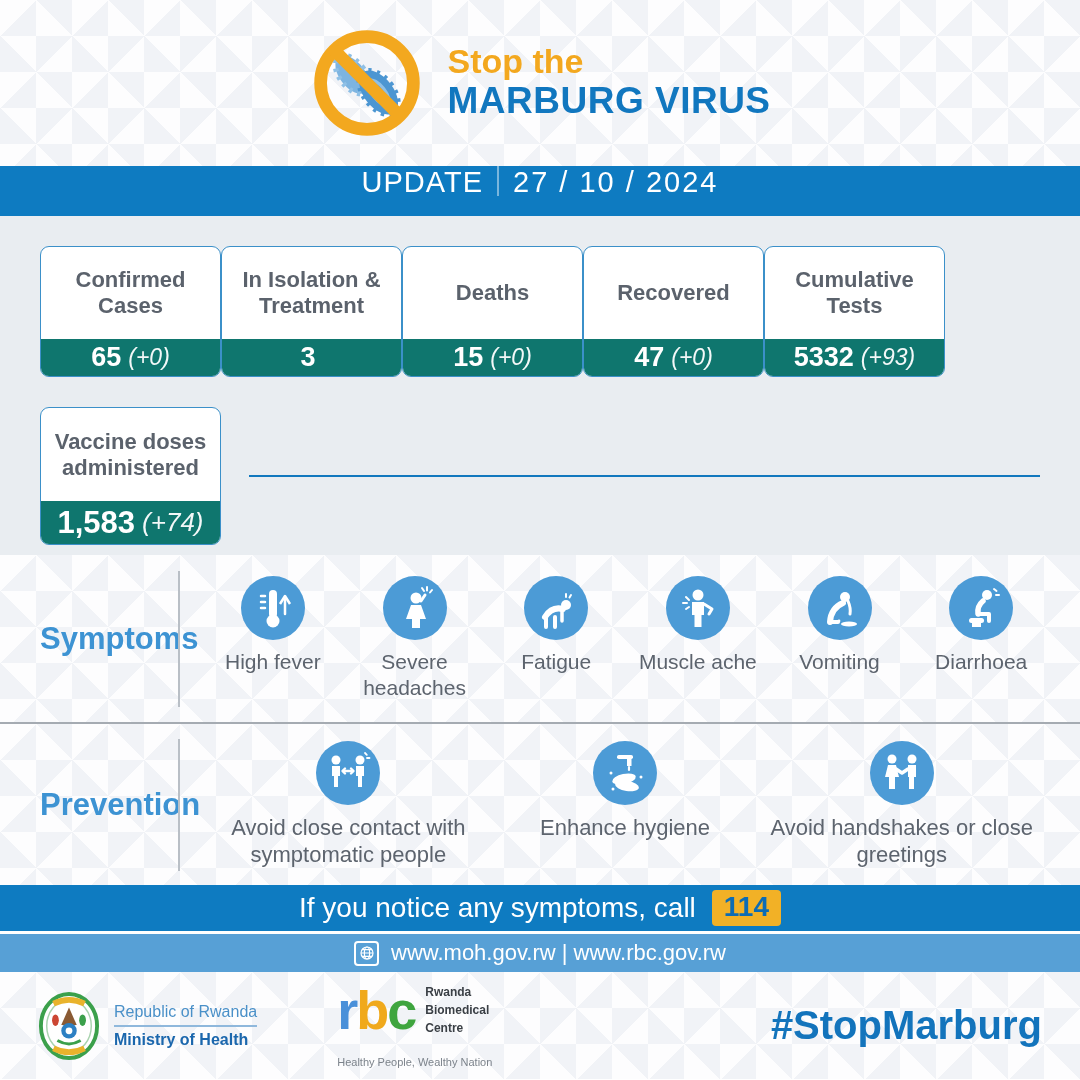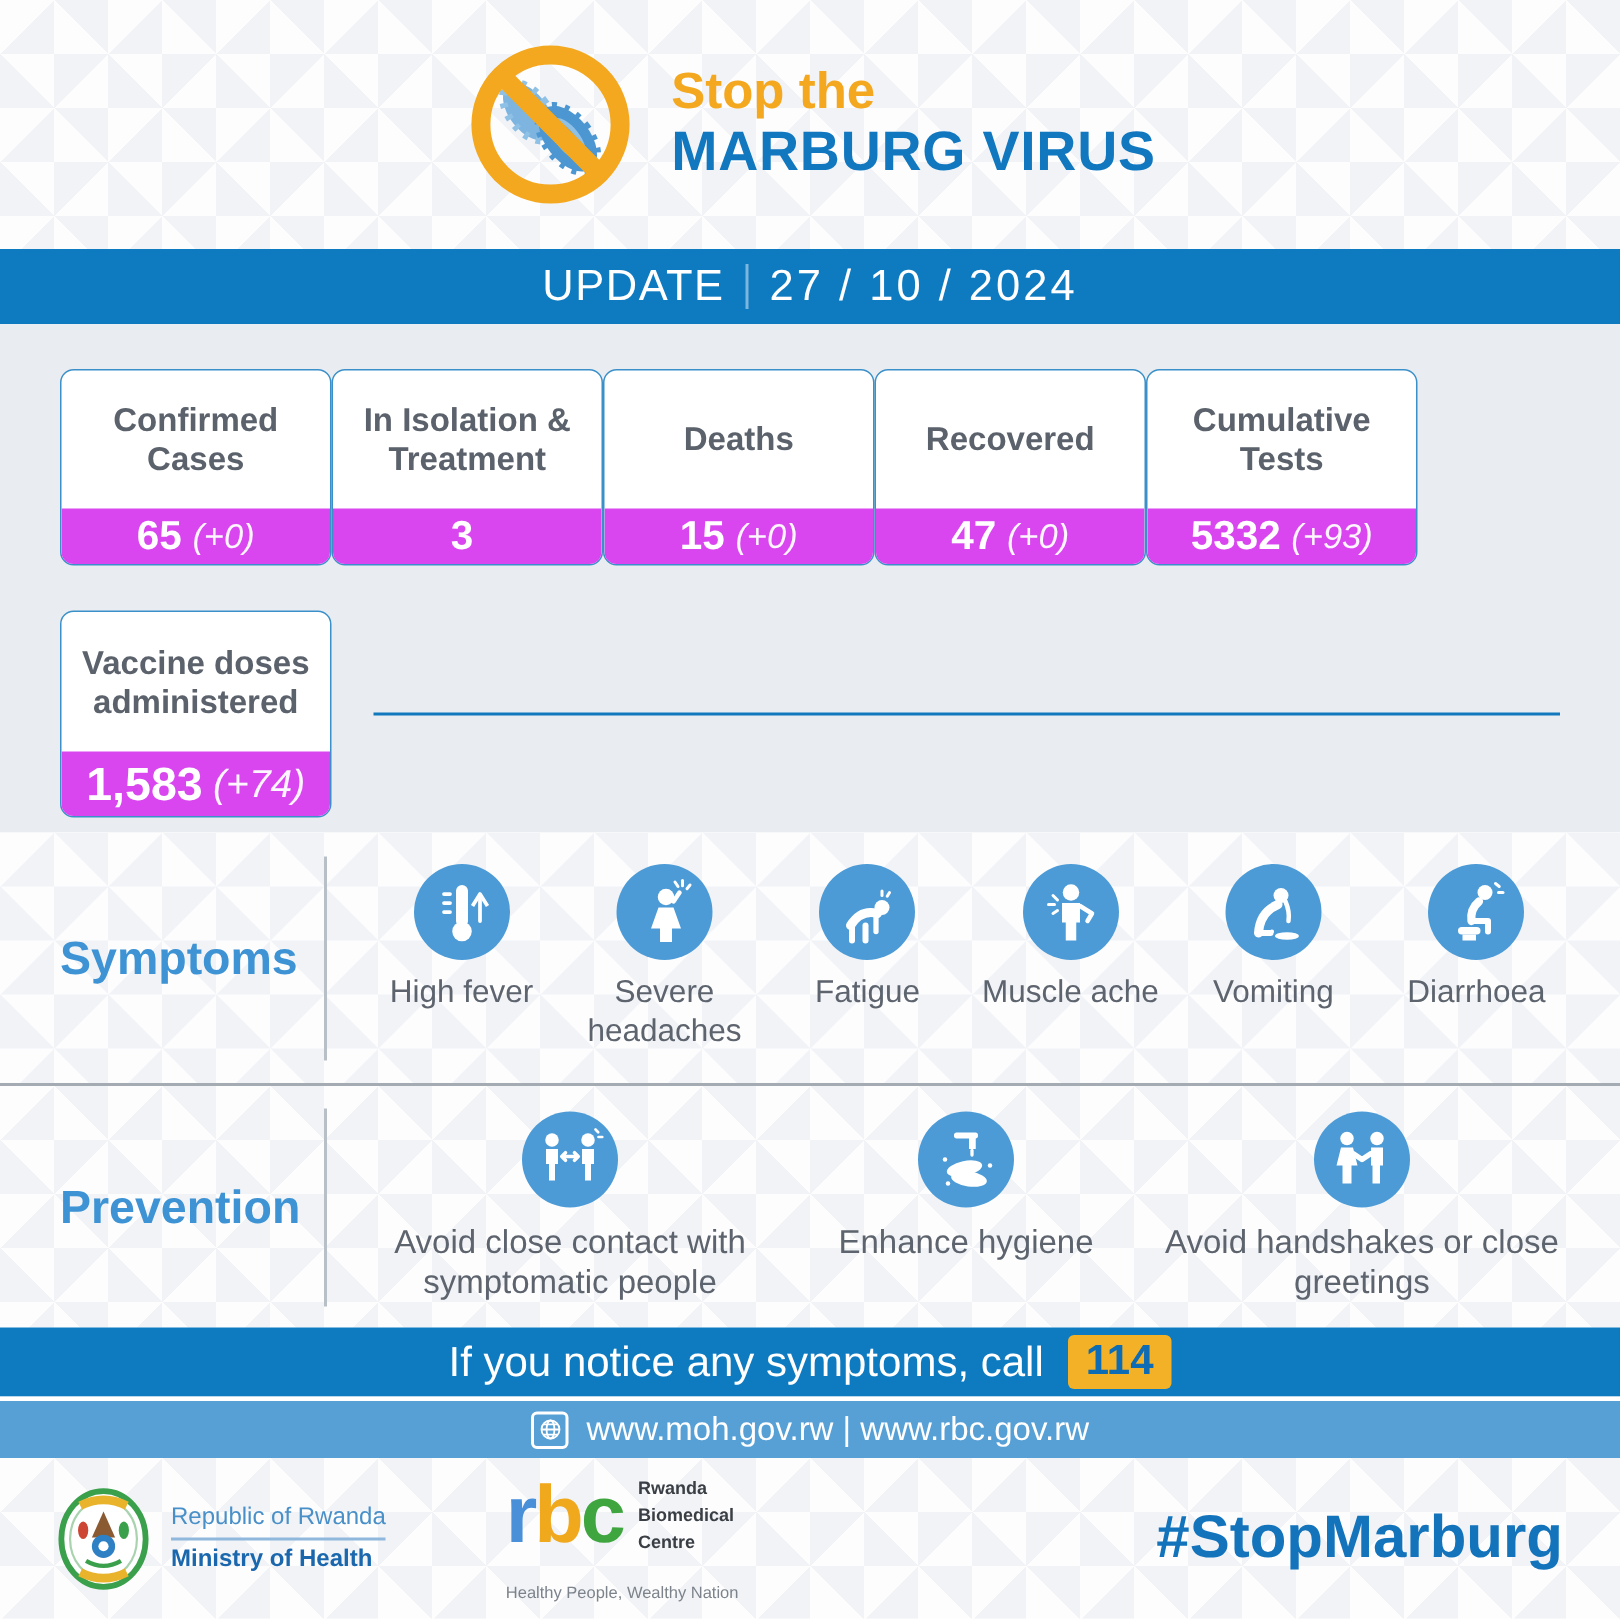--- a/index.html
+++ b/index.html
@@ -16,45 +16,45 @@
   }
 
   
   .header { height:166px; display:flex; align-items:center; justify-content:center; gap:22px; }
   .logo-icon { width:116px; height:116px; flex:0 0 auto; }
   .title-block { display:flex; flex-direction:column; }
   .title-line1 { color:#f3a81f; font-size:34px; font-weight:bold; line-height:1.1; }
   .title-line2 { color:#1177bf; font-size:37px; font-weight:bold; letter-spacing:.5px; line-height:1.15; }
 
   
-  .update-bar { height:50px; background:#0e7bc1; display:flex; align-items:center; justify-content:center; gap:14px; }
+  .update-bar { height:50px; background:#0e7bc1; display:flex; align-items:flex-start; justify-content:center; gap:14px; }
   .update-label { color:#ffffff; font-size:29px; font-weight:normal; letter-spacing:1px; }
   .update-sep { width:2px; height:30px; background:rgba(255,255,255,.45); }
   .update-date { color:#ffffff; font-size:29px; font-weight:normal; letter-spacing:2px; }
 
   
   .stats-panel { height:339px; background:#e9edf1; padding:30px 40px 0 40px; }
   .cards-row { display:flex; }
   .card { width:181px; height:131px; background:#ffffff; border:1px solid #3b90c9; border-radius:9px; overflow:hidden; display:flex; flex-direction:column; }
   .card-label { flex:1; display:flex; align-items:center; justify-content:center; text-align:center; color:#5b626c; font-weight:bold; font-size:22px; line-height:1.18; padding:4px 10px; }
-  .card-value { height:37px; background:#d946ef; display:flex; align-items:center; justify-content:center; gap:7px; }
+  .card-value { height:37px; background:#0f766e; display:flex; align-items:center; justify-content:center; gap:7px; }
   .card-value .val { color:#ffffff; font-weight:bold; font-size:27px; }
   .card-value .delta { color:#ffffff; font-style:italic; font-size:23px; font-weight:normal; opacity:.95; }
   .row2 { display:flex; align-items:center; margin-top:30px; }
   .card.big { height:138px; }
   .card.big .card-value { height:43px; }
   .card.big .val { font-size:31px; }
   .card.big .delta { font-size:26px; }
   .panel-rule { flex:1; height:2px; background:#1178be; margin-left:28px; }
 
   
   .icon-section { display:flex; align-items:center; }
   .symptoms { height:167px; }
   .prevention { height:161px; }
-  .section-title-box { width:216px; padding-left:40px; flex:0 0 auto; }
+  .section-title-box { width:178px; padding-left:40px; flex:0 0 auto; }
   .section-title { color:#3d93d3; font-size:31px; font-weight:bold; }
   .v-divider { width:2px; align-self:center; background:#b9bfc6; flex:0 0 auto; }
   .symptoms .v-divider { height:136px; }
   .prevention .v-divider { height:132px; }
   .items-row { flex:1; display:flex; padding:0 28px 0 22px; }
   .item { flex:1; display:flex; flex-direction:column; align-items:center; text-align:center; }
   .icon-circle { width:64px; height:64px; border-radius:50%; background:#4c9bd6; display:flex; align-items:center; justify-content:center; flex:0 0 auto; }
   .icon-circle svg { width:48px; height:48px; }
   .item-label { margin-top:9px; color:#5d646e; font-size:21px; line-height:1.25; }
   .prevention .items-row { padding:0 40px 0 30px; }

